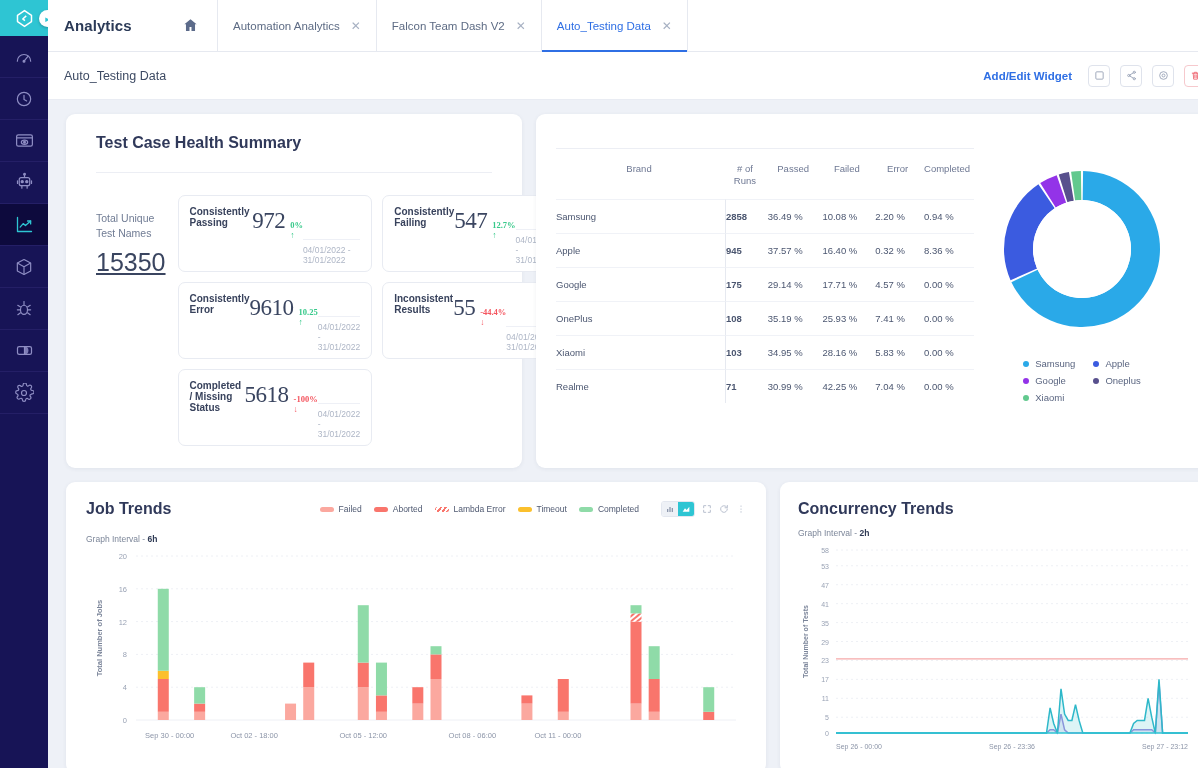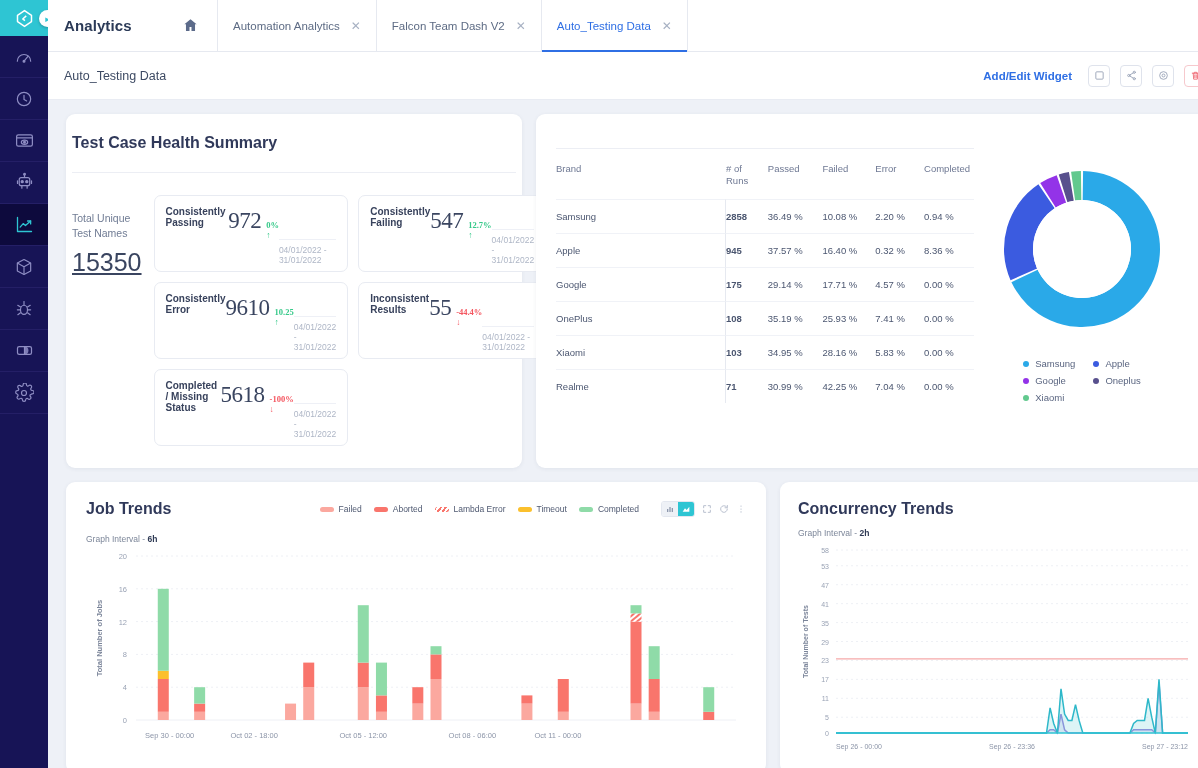--- a/index.html
+++ b/index.html
@@ -85,21 +85,21 @@
 
   .card {
     background: #ffffff; border-radius: 9px;
     box-shadow: 0 1px 4px rgba(38,50,86,.07);
   }
   .card-title { font-size: 16px; font-weight: 700; color: #30395a; }
 
   .row-top { display: flex; gap: 14px; }
 
   
-  .health { width: 456px; padding: 20px 6px 22px; }
+  .health { width: 456px; padding: 20px 30px 22px; }
   .health .hr { height: 1px; background: #eceef4; margin: 20px 0 0; }
   .health-body { display: flex; gap: 12px; padding-top: 22px; }
   .total-block { width: 118px; padding-top: 16px; }
   .total-label { font-size: 10.5px; color: #707c94; line-height: 1.45; }
   .total-value { font-size: 25px; color: #3a4560; margin-top: 7px; font-weight: 400; text-decoration: underline; }
   .stat-grid { flex: 1; display: grid; grid-template-columns: 1fr 1fr; gap: 10px; }
   .stat {
     border: 1px solid #e8ebf2; border-radius: 7px; background: #fff;
     padding: 10px 11px 0; height: 77px; display: flex; 
   }
@@ -113,21 +113,21 @@
     margin-top: auto; border-top: 1px solid #eef0f6;
     font-size: 8.5px; color: #aeb6c6; padding: 5px 0 6px;
   }
 
   
   .osdev { flex: 1; padding: 18px 20px 16px; display: flex; }
   .osdev-left { flex: 1; }
   .osdev .hr { height: 1px; background: #eceef4; margin: 16px 0 0; }
   table.dev { width: 100%; border-collapse: collapse; }
   table.dev th {
-    font-size: 9.5px; font-weight: 400; color: #6e7893; text-align: left;
+    font-size: 9.5px; font-weight: 400; color: #6e7893; text-align: center;
     padding: 14px 4px 12px 0; vertical-align: top; line-height: 1.25;
   }
   table.dev td {
     font-size: 9.5px; padding: 11px 4px 11px 0;
     border-top: 1px solid #f0f2f7; color: #4b5670;
   }
   td.brand { color: #4b5670; }
   td.runs { font-weight: 700; color: #2f3a55; }
   td.pass { color: #3ecf9a; }
   td.fail, td.err { color: #f76d6d; }

